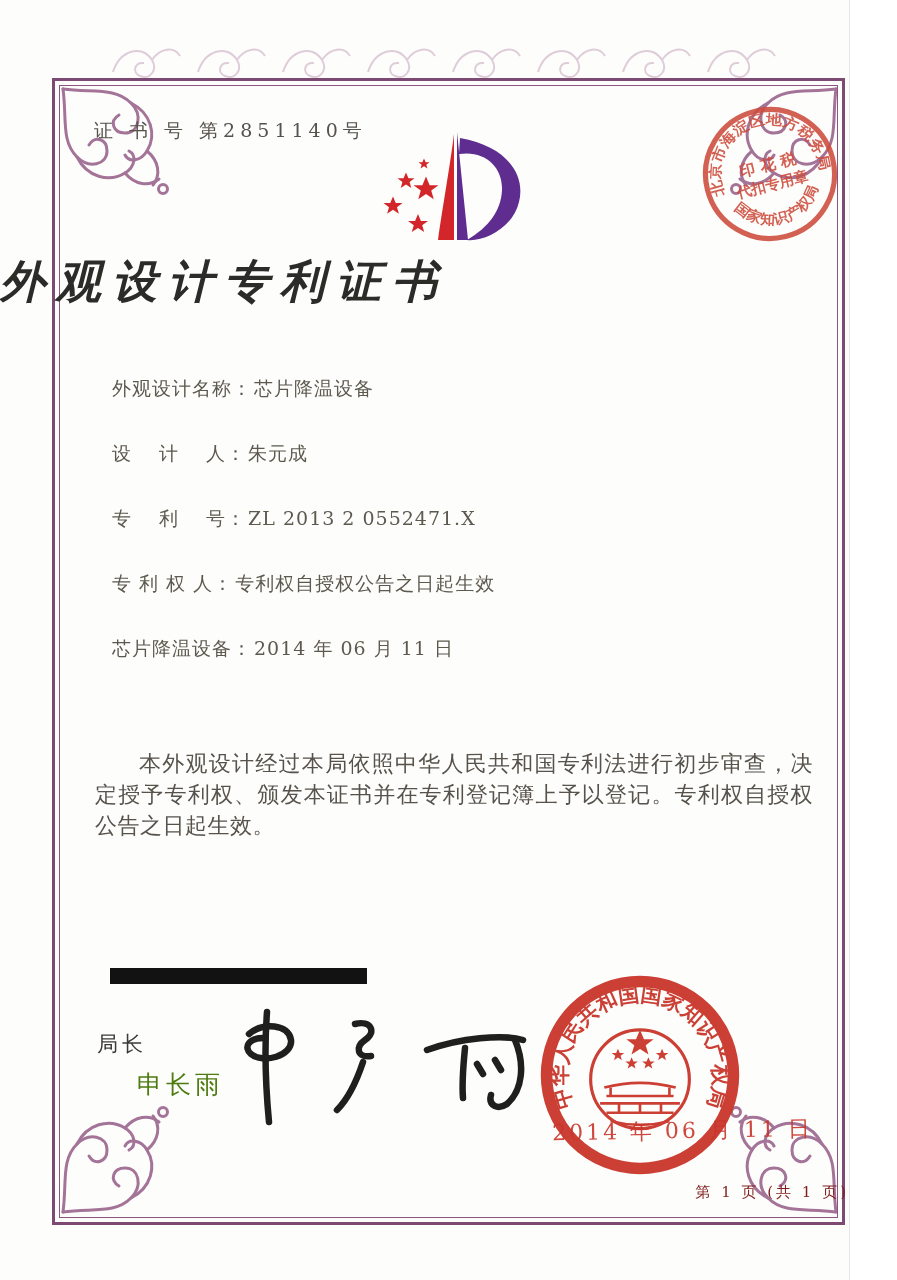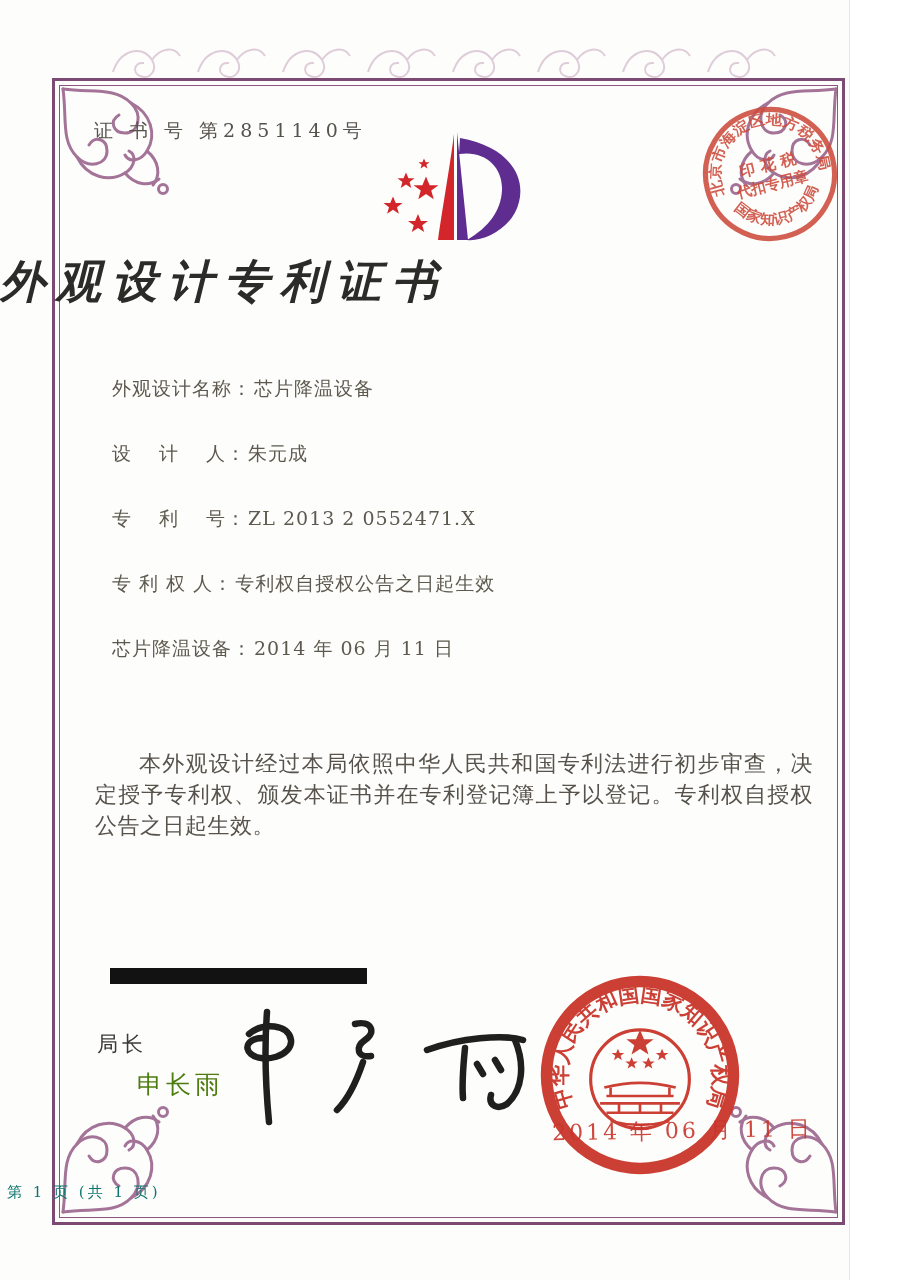--- a/index.html
+++ b/index.html
@@ -35,22 +35,22 @@
   .signer-title{position:absolute;left:97px;top:1030px;font-size:21px;
     color:#3c3a35;letter-spacing:4px;text-align:center;}
   .signer-name{position:absolute;left:97px;top:1068px;font-size:25px;
     color:#4d7c0f;letter-spacing:4px;margin-left:40px;}
   .signature{position:absolute;left:205px;top:998px;width:330px;height:135px;}
   .seal{position:absolute;left:535px;top:970px;width:210px;height:210px;opacity:.95;}
   .seal-date{position:absolute;left:552px;top:1116px;font-size:22px;
     color:#c9352b;letter-spacing:3px;transform:rotate(-1deg);opacity:.9;}
   .taxstamp{position:absolute;left:666px;top:70px;width:208px;height:208px;opacity:.88;}
   .logo{position:absolute;left:368px;top:126px;width:184px;height:128px;}
-  .footer{position:absolute;left:7px;right:0;top:1183px;text-align:left;
-    font-size:15px;letter-spacing:3px;color:#0f766e;}
+  .footer{position:absolute;left:0;right:0;top:1183px;text-align:right;
+    font-size:15px;letter-spacing:3px;color:#7f1d1d;}
 </style>
 </head>
 <body>
 
 <div class="page">
 
   <svg width="0" height="0" style="position:absolute">
     <defs>
       <g id="flourish-g" fill="none" stroke="#8f5280" stroke-width="3" stroke-linecap="round">
         <path d="M6,6 C36,10 58,4 74,20 C86,32 82,50 68,50 C56,50 52,38 62,32"></path>

